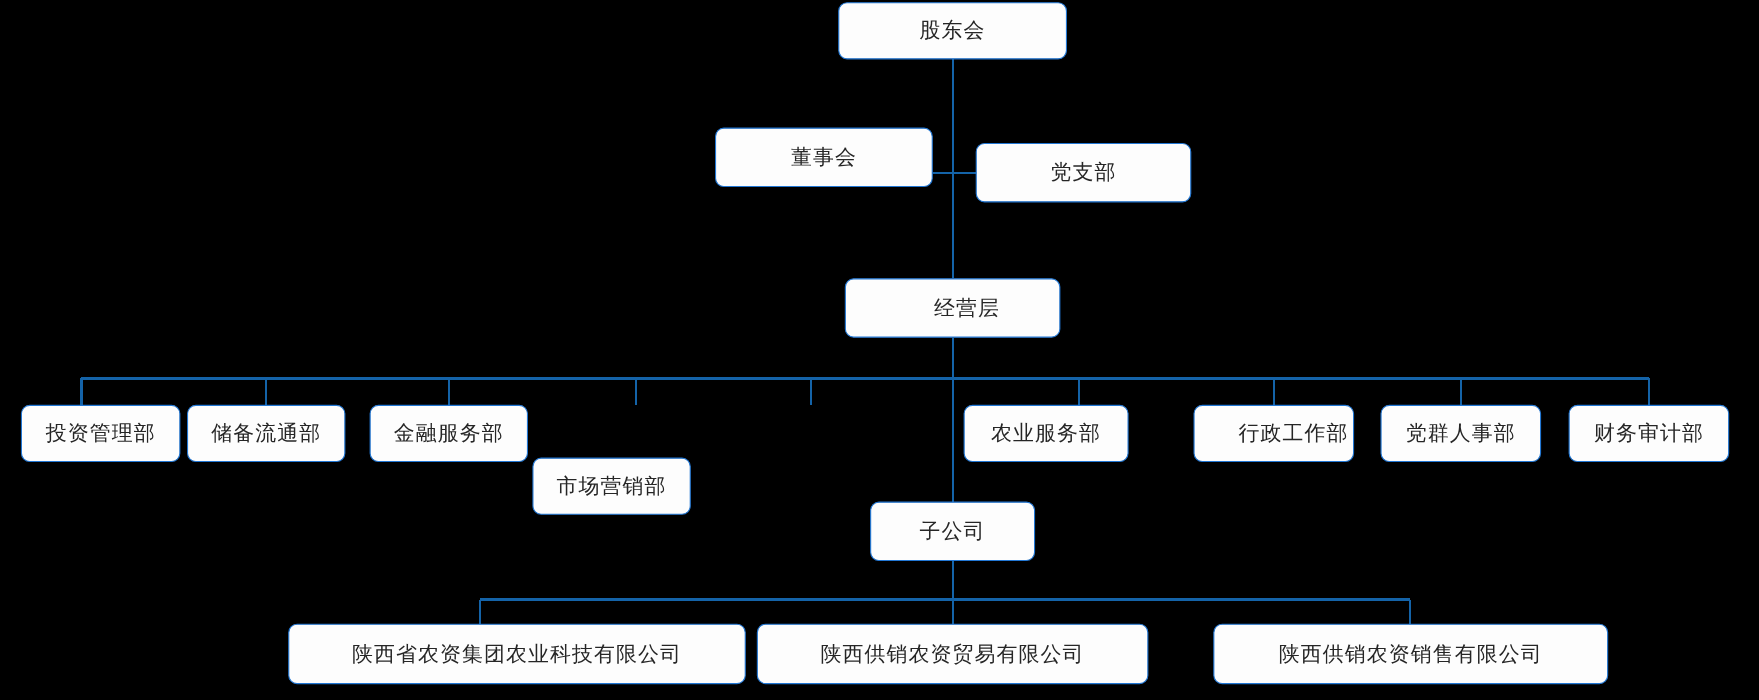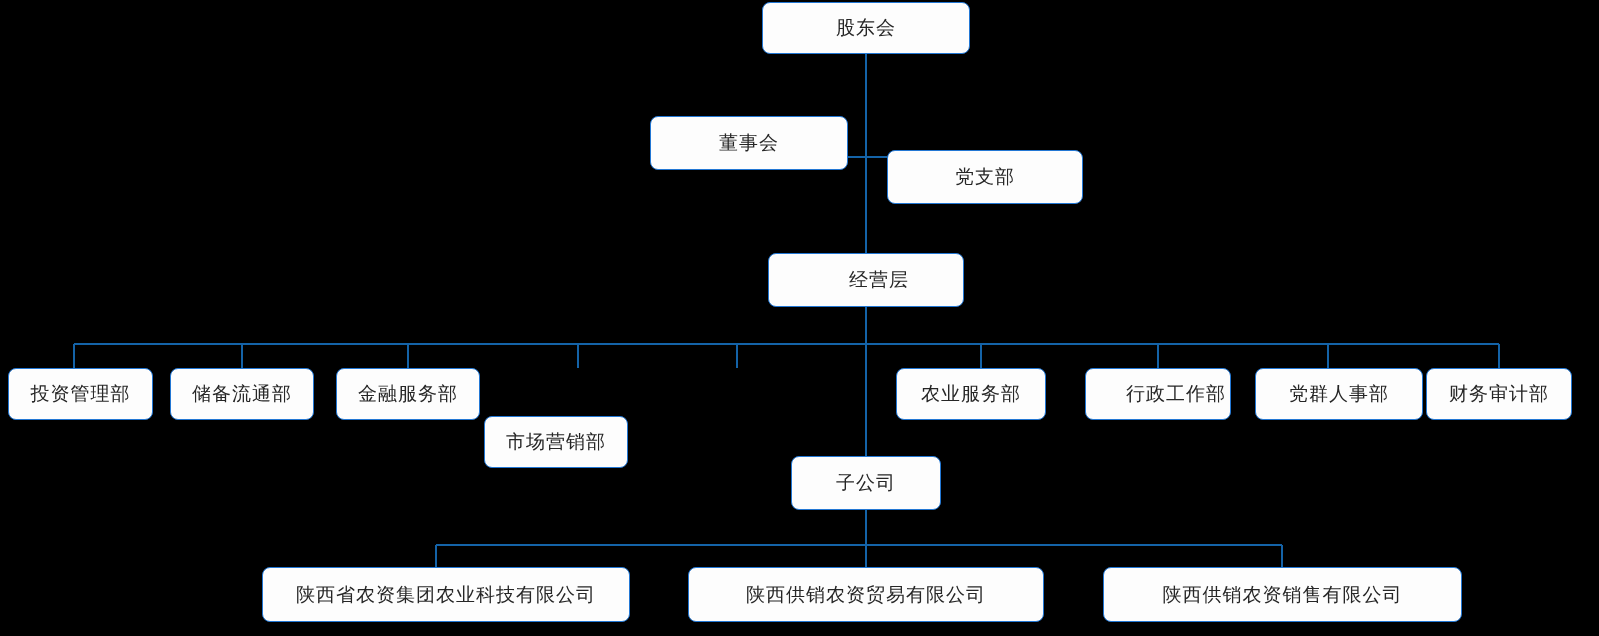--- a/index.html
+++ b/index.html
@@ -40,39 +40,39 @@
     color: var(--text);
     font-size: 19px;
     letter-spacing: 1px;
     white-space: nowrap;
     text-align: left;
   }
   
   .n-shareholders { left: 762px; top: 2px;   width: 208px; height: 52px; }
   
   .n-board       { left: 650px; top: 116px; width: 198px; height: 54px; }
-  .n-party       { left: 887px; top: 130px; width: 196px; height: 54px; margin-top: 20px; }
+  .n-party       { left: 887px; top: 130px; width: 196px; height: 54px; }
   
   .n-management  { left: 768px; top: 253px; width: 196px; height: 54px; padding-left: 26px; }
   
   .n-dept { top: 368px; height: 52px; }
-  .d1 { left: 8px;    width: 145px; }
+  .d1 { left: 19px;    width: 145px; }
   .d2 { left: 170px;  width: 144px; }
   .d3 { left: 336px;  width: 144px; }
   .d4 { left: 484px;  width: 144px; margin-top: 48px; }
   .d5 { left: 665px;  width: 144px; }
-  .d6 { left: 876px;  width: 150px; margin-left: 20px; }
+  .d6 { left: 876px;  width: 150px; }
   .d7 { left: 1085px; width: 146px; padding-left: 36px; }
-  .d8 { left: 1255px; width: 168px; }
+  .d8 { left: 1255px; width: 146px; }
   .d9 { left: 1426px; width: 146px; }
   
   .n-subgroup    { left: 791px; top: 456px; width: 150px; height: 54px; }
   
   .n-company { top: 567px; height: 55px; }
-  .c1 { left: 262px;  width: 368px; }
+  .c1 { left: 262px;  width: 416px; }
   .c2 { left: 688px;  width: 356px; }
   .c3 { left: 1103px; width: 359px; }
 </style>
 </head>
 <body>
 
 <div class="canvas">
 
   <svg class="wires" viewBox="0 0 1599 636" aria-hidden="true">
 

